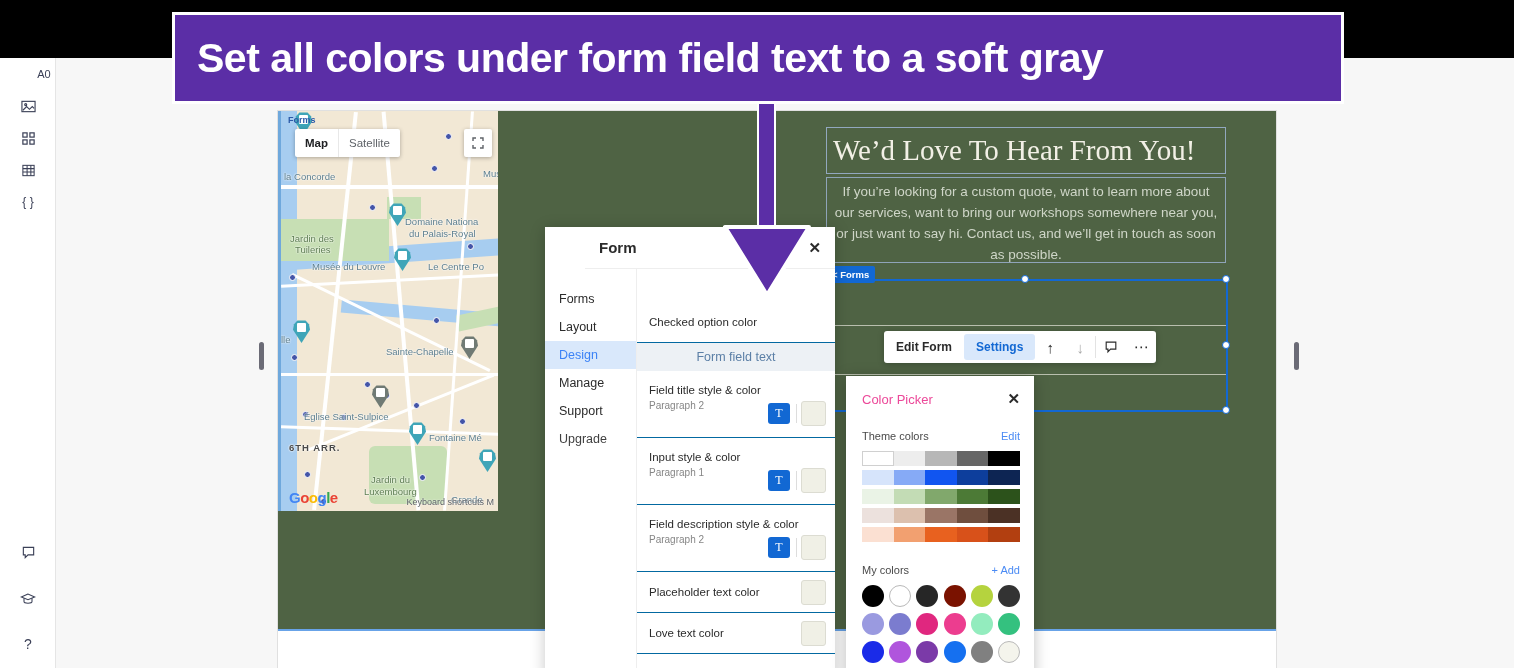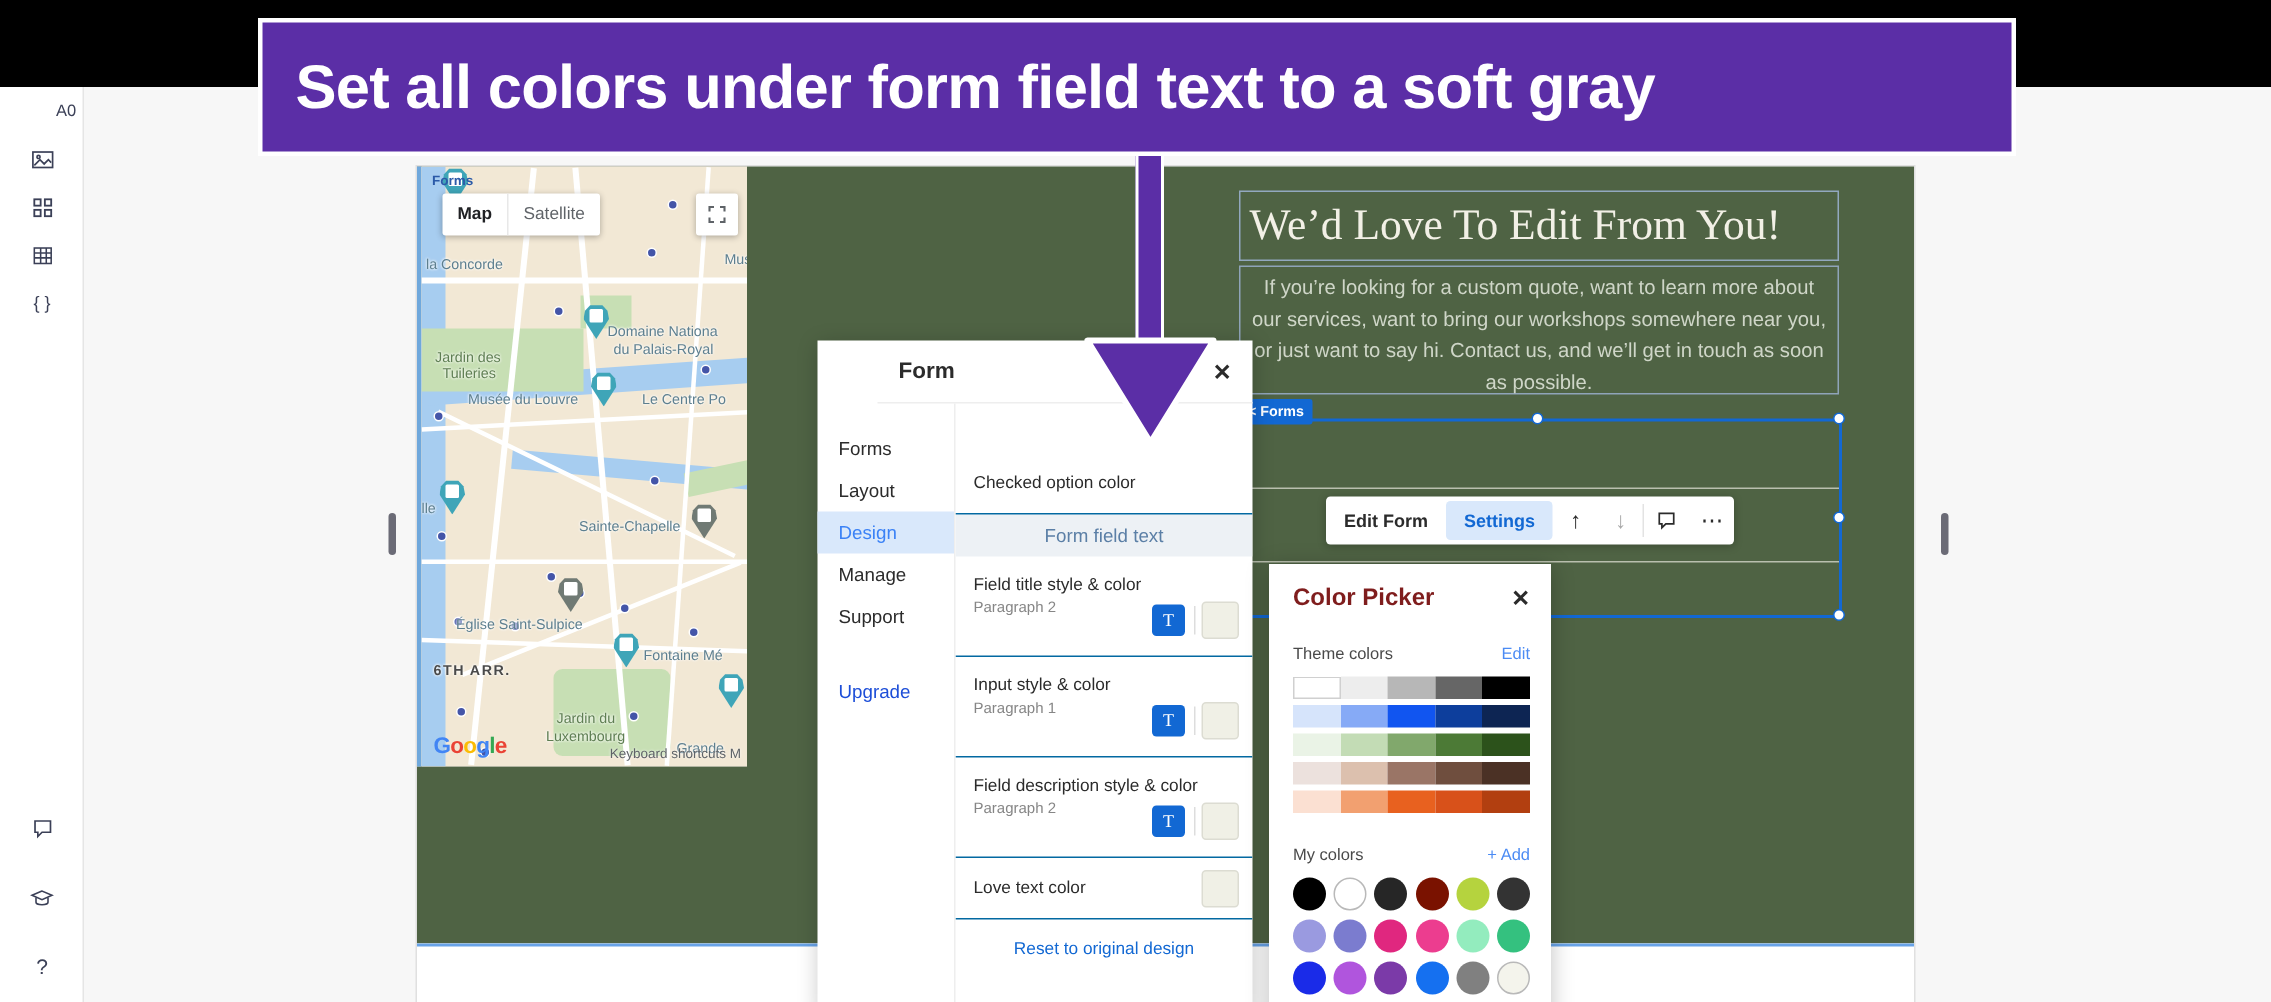--- a/index.html
+++ b/index.html
@@ -175,21 +175,21 @@
   }
   #form-panel-head h2 { font-size: 15px; font-weight: bold; color: #2b2b2b; }
   #form-panel-close { font-size: 15px; color: #2b2b2b; font-weight: bold; }
   #form-panel-body { display: flex; height: 409px; }
   #form-nav { width: 91px; padding-top: 16px; }
   .nav-item {
     height: 28px; display: flex; align-items: center; padding-left: 14px;
     font-size: 12.5px; color: #2b2b2b; margin-bottom: 0;
   }
   .nav-item.active { background: #d9e8fb; color: #3b82f6; }
-  .nav-item.upgrade { color: #1d4ed8; margin-top: 22px; }
+  .nav-item.upgrade { color: #404040; }
   #form-content {
     flex: 1; border-left: 1px solid #eee; overflow: hidden; position: relative;
   }
   .sec-row {
     padding: 0 12px; border-bottom: 1px solid #0369a1; position: relative;
   }
   .sec-row .r-title { font-size: 11.5px; color: #2b2b2b; }
   .sec-row .r-sub { font-size: 10px; color: #868686; margin-top: 4px; }
   .group-head {
     background: #edf1f5; text-align: center; font-size: 12.5px; color: #5b7fa6;
@@ -211,21 +211,21 @@
 
   
   #color-picker {
     position: absolute; left: 790px; top: 318px; width: 188px; height: 320px;
     background: #fff; box-shadow: 0 2px 14px rgba(0,0,0,.25); z-index: 50;
   }
   #cp-head {
     display: flex; align-items: center; justify-content: space-between;
     padding: 14px 14px 0 16px;
   }
-  #cp-head h3 { font-size: 16px; font-weight: bold; color: #7f1d1d; }
+  #cp-head h3 { font-size: 13px; font-weight: normal; color: #ec4899; }
   #cp-close { font-size: 15px; color: #2b2b2b; font-weight: bold; }
   .cp-sub {
     display: flex; align-items: center; justify-content: space-between;
     padding: 0 14px 0 16px; margin-top: 22px;
   }
   .cp-sub .lbl { font-size: 11px; color: #4a4a4a; }
   .cp-sub .act { font-size: 11px; color: #4b8bf4; }
   #theme-rows { padding: 0 14px 0 16px; margin-top: 9px; }
   .theme-row { display: flex; height: 15px; margin-bottom: 4px; }
   .theme-row div { flex: 1; }
@@ -401,21 +401,21 @@
           </div>
           <div id="google-logo">
             <span>G</span><span>o</span><span>o</span><span>g</span><span>l</span><span>e</span>
           </div>
           <div id="map-foot">Keyboard shortcuts   M</div>
         </div>
 
         <div id="forms-tag">Forms</div>
 
         <div id="hdr-block" style="left:548px;">
-          <div id="hdr-text">We’d Love To Edit From You!</div>
+          <div id="hdr-text">We’d Love To Hear From You!</div>
         </div>
 
         <div id="para-block" style="left:548px;">
           <div id="para-text">If you’re looking for a custom quote, want to learn more about our services, want to bring our workshops somewhere near you, or just want to say hi. Contact us, and we’ll get in touch as soon as possible.</div>
         </div>
 
         <div id="forms-badge" style="left:548px;">&lt; Forms</div>
 
         <div id="form-sel" style="left:548px;">
           <div class="form-row" style="top:44px;"></div>
@@ -480,20 +480,24 @@
               <div class="cswatch" style="top: 30px; background: rgb(240, 240, 230);"></div>
             </div>
             <div class="sec-row" style="height: 67px; padding-top: 13px;">
               <div class="r-title">Field description style &amp; color</div>
               <div class="r-sub">Paragraph 2</div>
               <div class="tbtn" style="top: 32px;">T</div>
               <div class="tdiv" style="top: 33px; height: 19px;"></div>
               <div class="cswatch" style="top: 30px; background: rgb(240, 240, 230);"></div>
             </div>
             <div class="sec-row" style="height: 41px; padding-top: 14px;">
+              <div class="r-title">Placeholder text color</div>
+              <div class="cswatch" style="top: 8px; background: rgb(240, 240, 230);"></div>
+            </div>
+            <div class="sec-row" style="height: 41px; padding-top: 14px;">
               <div class="r-title">Love text color</div>
               <div class="cswatch" style="top: 8px; background: rgb(240, 240, 230);"></div>
             </div>
             <div id="reset-link">Reset to original design</div>
           </div>
       </div>
 
     </div>
 
     <div id="color-picker">

